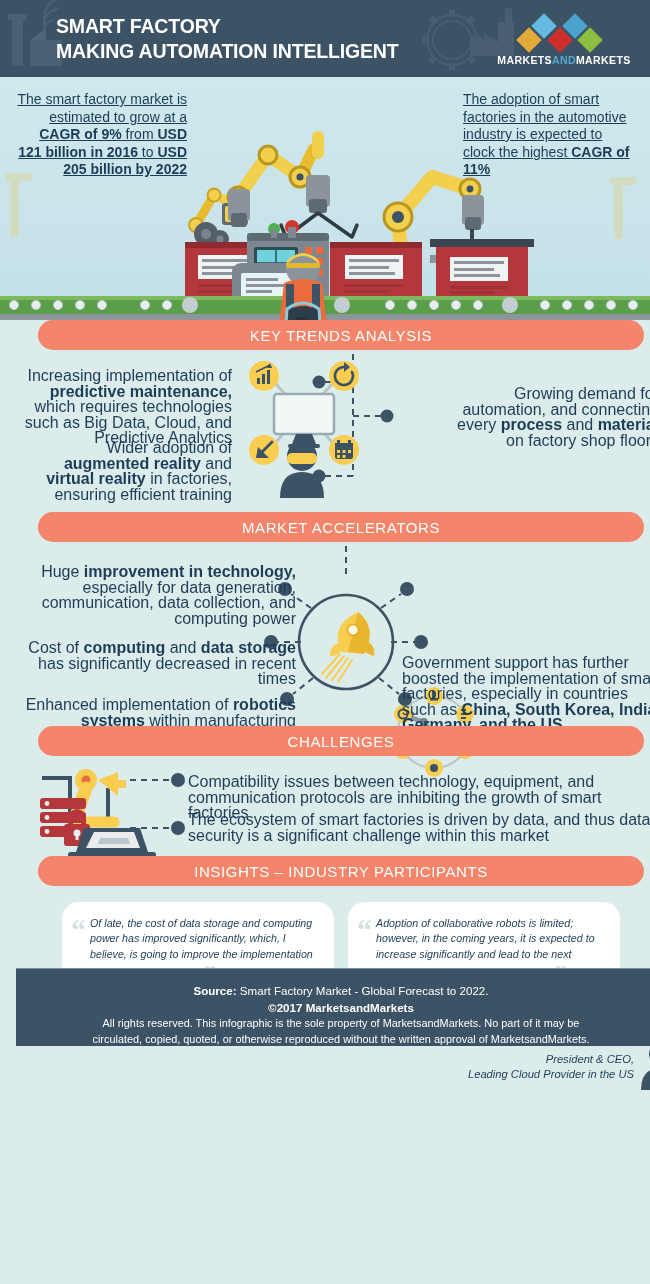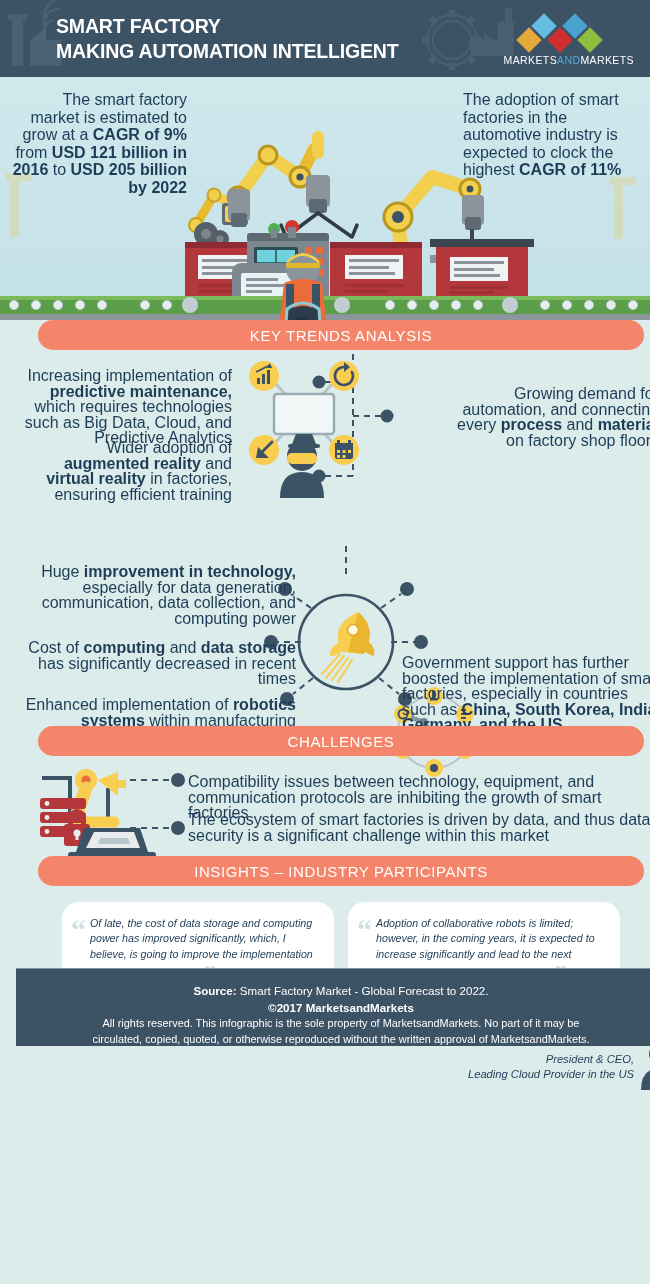--- a/index.html
+++ b/index.html
@@ -42,39 +42,40 @@
     transform-origin: left top;
     white-space: nowrap;
   }
   .hdr-title .l2 { display:block; }
   .logo-wrap {
     position: absolute; right: 16px; top: 13px;
     width: 140px; height: 54px;
   }
   .logo-text {
     position: absolute; left: 0; bottom: 1px; width: 140px;
-    text-align: right;
-    font-size: 10.5px; font-weight: normal; letter-spacing: .4px;
+    text-align: center;
+    font-size: 10.5px; font-weight: bold; letter-spacing: .4px;
     color: #ffffff;
   }
   .logo-text .and { color: #52a9d8; }
 
   
   .hero {
     position: relative;
     height: 243px;
     background: linear-gradient(180deg,#cfe8ec 0%, #c9e4ea 55%, #c4e1e8 100%);
     overflow: hidden;
   }
   .hero-stat {
     position: absolute; top: 14px;
     width: 175px;
-    font-size: 16px;
+    font-size: 14px;
     line-height: 17.5px;
     color: #1d3c57;
+    text-decoration: underline;
   }
   .hero-stat.left { left: 12px; text-align: right; }
   .hero-stat.right { right: 12px; text-align: left; }
   .hero-stat b { font-weight: bold; }
 
   
   .band {
     position: absolute; left: 16px; width: 650px;
   }
   .sec-header {
@@ -522,20 +523,21 @@
         <circle cx="19" cy="32" r="4.5" fill="none" stroke="#3c5265" stroke-width="2"></circle>
       </g>
     </svg>
 
     <div class="body-text kt-left-1">Increasing implementation of <b>predictive maintenance,</b> which requires technologies such as Big Data, Cloud, and Predictive Analytics</div>
     <div class="body-text kt-left-2">Wider adoption of <b>augmented reality</b> and <b>virtual reality</b> in factories, ensuring efficient training</div>
     <div class="body-text kt-right">Growing demand for automation, and connecting every <b>process</b> and <b>material</b> on factory shop floors</div>
   </div>
 
   <div class="band" style="top:512px;height:210px">
+    <div class="sec-header">MARKET ACCELERATORS</div>
 
     <svg width="250" height="180" viewBox="0 0 250 180" style="position:absolute;left:205px;top:30px">
       <circle cx="125" cy="100" r="47" fill="none" stroke="#3c5265" stroke-width="2.6"></circle>
       <g stroke="#3c5265" stroke-width="2" stroke-dasharray="6 5" fill="none">
         <path d="M125 4 L125 36"></path>
         <path d="M90 66 L70 52"></path>
         <path d="M160 66 L180 52"></path>
         <path d="M80 100 L56 100"></path>
         <path d="M170 100 L194 100"></path>
         <path d="M92 136 L72 152"></path>

